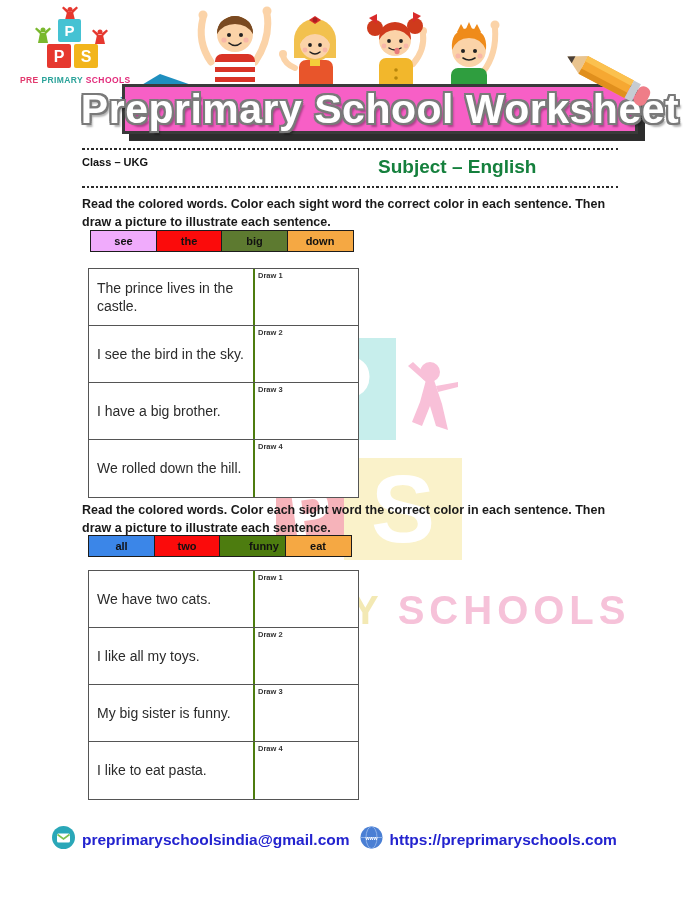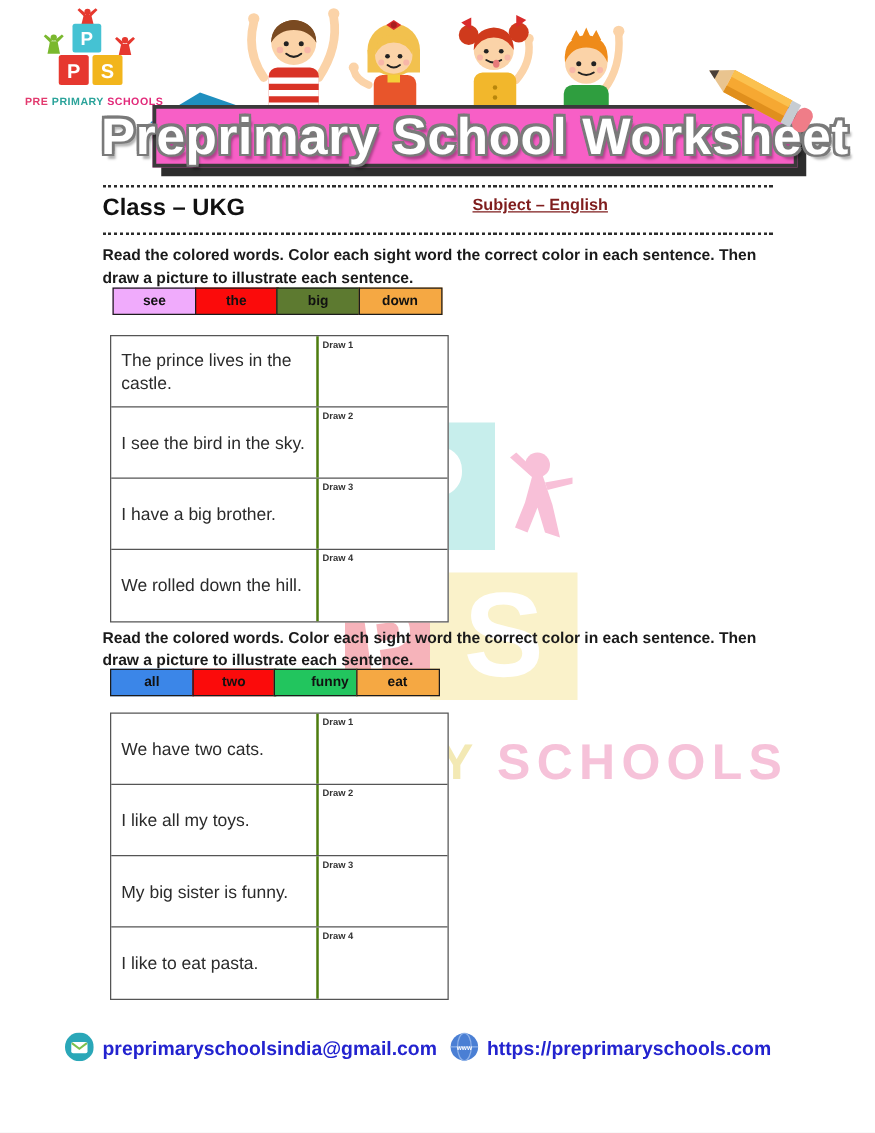--- a/index.html
+++ b/index.html
@@ -34,22 +34,22 @@
       text-shadow:-2px -2px 0 #7a7a7a, 2px -2px 0 #7a7a7a, -2px 2px 0 #7a7a7a, 2px 2px 0 #7a7a7a,
                   0 -2px 0 #7a7a7a, 0 2px 0 #7a7a7a, -2px 0 0 #7a7a7a, 2px 0 0 #7a7a7a, 3px 4px 2px rgba(0,0,0,.3); }
   .book { position:absolute; left:112px; top:64px; z-index:1; }
   .pencil { position:absolute; left:556px; top:42px; z-index:3; }
 
   
   .divider { position:absolute; left:82px; width:538px; height:2px;
              background:repeating-linear-gradient(90deg,#2b2b2b 0 2.5px, transparent 2.5px 4.6px); }
   .divider-1 { top:148px; } .divider-2 { top:186px; }
   .meta-row { position:absolute; left:82px; top:156px; width:538px; z-index:1; }
-  .meta-class { position:absolute; left:0; font-size:19px; font-weight:bold; color:#111; }
-  .meta-subject { position:absolute; left:296px; font-size:13px; font-weight:bold; color:#7f1d1d;text-decoration:underline; }
+  .meta-class { position:absolute; left:0; font-size:11px; font-weight:bold; color:#111; }
+  .meta-subject { position:absolute; left:296px; font-size:19px; font-weight:bold; color:#15803d; }
 
   
   .instructions { position:absolute; left:82px; width:540px; font-size:12.5px; font-weight:600;
                   color:#1a1a1a; line-height:1.42; z-index:1; }
   .instr-1 { top:196px; } .instr-2 { top:502px; }
 
   .word-bar { position:absolute; display:flex; z-index:1; }
   .bar-1 { left:90px; top:230px; } .bar-2 { left:88px; top:535px; }
   .word-cell { width:67px; height:22px; border:1.5px solid #1c1c1c; margin-left:-1.5px;
                display:flex; align-items:center; justify-content:center;
@@ -267,21 +267,21 @@
     <div class="srow">
       <div class="scell-sentence">We rolled down the hill.</div>
       <div class="scell-draw">Draw 4</div>
     </div>
   </div>
 
   <div class="instructions instr-2">Read the colored words. Color each sight word the correct color in each sentence. Then draw a picture to illustrate each sentence.</div>
   <div class="word-bar bar-2">
     <div class="word-cell" style="background: rgb(59, 134, 232);">all</div>
     <div class="word-cell" style="background: rgb(251, 11, 11);">two</div>
-    <div class="word-cell" style="background: #22c55e; padding-left: 23px;">funny</div>
+    <div class="word-cell" style="background: #4d7c0f; padding-left: 23px;">funny</div>
     <div class="word-cell" style="background: rgb(245, 168, 67);">eat</div>
   </div>
   <div class="sheet-table table-2">
     <div class="srow">
       <div class="scell-sentence">We have two cats.</div>
       <div class="scell-draw">Draw 1</div>
     </div>
     <div class="srow">
       <div class="scell-sentence">I like all my toys.</div>
       <div class="scell-draw">Draw 2</div>

